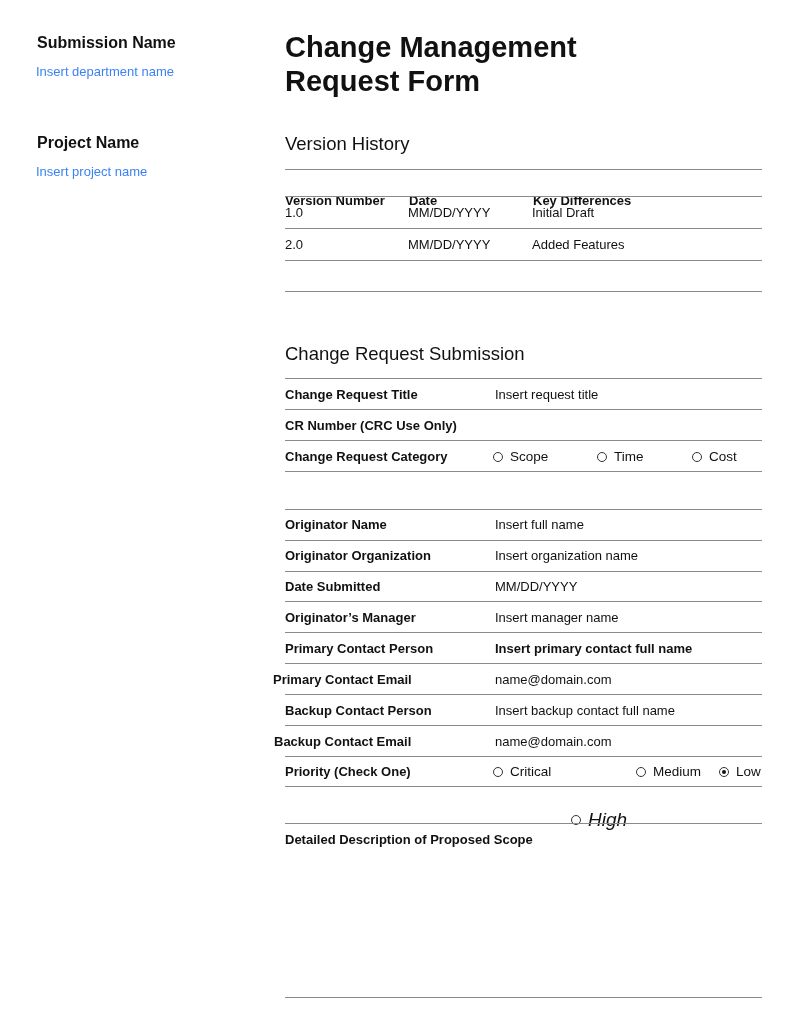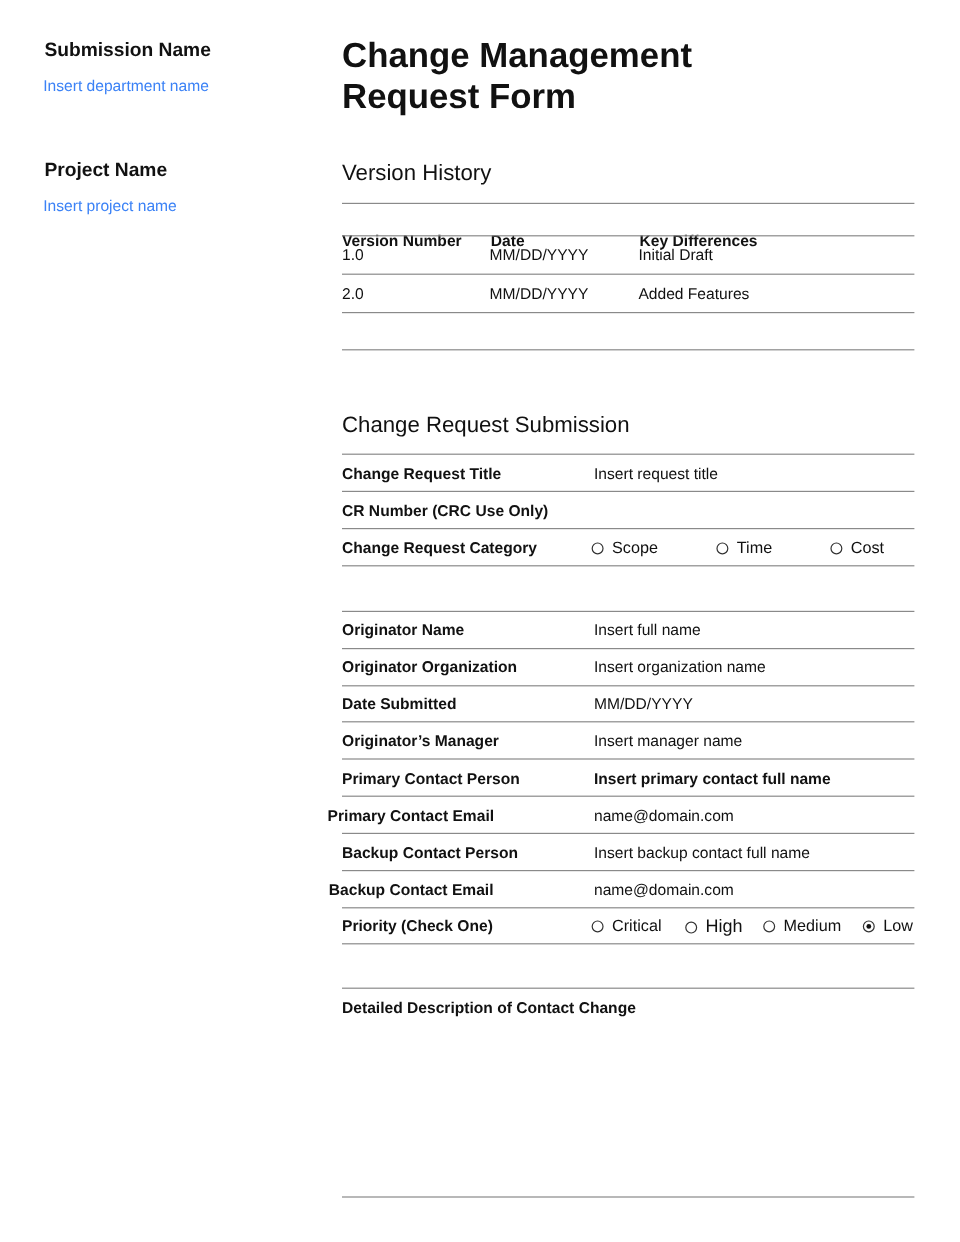--- a/index.html
+++ b/index.html
@@ -120,30 +120,30 @@
 
 <div class="abs label" style="left:274px; top:734px;">Backup Contact Email</div>
 <div class="abs val" style="left:495px; top:734px;">name@domain.com</div>
 <div class="hline" style="top:756px;"></div>
 
 <div class="abs label" style="left:285px; top:764px;">Priority (Check One)</div>
 <div class="radio" style="left:493px; top:764px; font-size:13.5px;">
   <span class="circle"></span>
   <span>Critical</span>
 </div>
-<div class="radio" style="left:571px; top:764px; font-size:15px;">
+<div class="radio" style="left:571px; top:809px; font-size:19px;font-style:italic;">
   <span class="circle"></span>
   <span>High</span>
 </div>
 <div class="radio" style="left:636px; top:764px; font-size:13.5px;">
   <span class="circle"></span>
   <span>Medium</span>
 </div>
 <div class="radio" style="left:719px; top:764px; font-size:13.5px;">
   <span class="circle checked"></span>
   <span>Low</span>
 </div>
 <div class="hline" style="top:786px;"></div>
 
 <div class="hline" style="top:823px;"></div>
-<div class="abs label" style="left:285px; top:832px;">Detailed Description of Contact Change</div>
+<div class="abs label" style="left:285px; top:832px;">Detailed Description of Proposed Scope</div>
 <div class="abs" style="left:285px; top:852px; width:477px; height:140px;"></div>
 <div class="hline" style="top:997px;"></div>
 
 </body></html>

